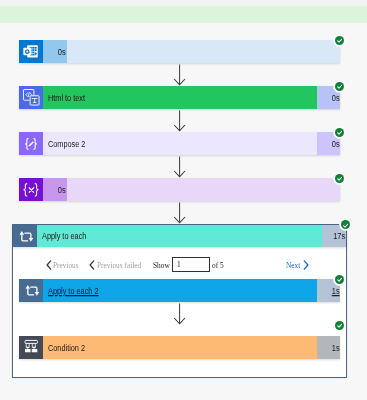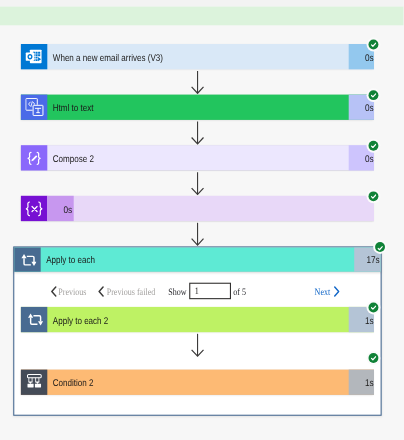--- a/index.html
+++ b/index.html
@@ -69,23 +69,20 @@
           <rect x="19.1" y="20.2" width="4.0" height="3.5" rx="0.4"></rect>
         </g>
 
         <path fill="#0078d4" d="M24.0 16.2 L29.6 20.2 L24.0 24.2 z"></path>
 
         <rect x="0.7" y="7.7" width="16.4" height="15.7" rx="1.6" fill="#ffffff"></rect>
         <path fill="#0078d4" d="M8.8 10.6 c2.7 0 4.7 2.2 4.7 5.0 s-2.0 5.0-4.7 5.0 -4.7-2.2-4.7-5.0 2.0-5.0 4.7-5.0 z
                                  m0 2.7 c-1.25 0-2.15 1.0-2.15 2.3 s0.9 2.3 2.15 2.3 2.15-1.0 2.15-2.3 -0.9-2.3-2.15-2.3 z"></path>
       </svg>
     </div>
-    <div class="ttl">
-        <span>When a new email arrives (V3)</span>
-      </div>
     <div class="dur" style="background:#93c8ee;">
         <span>0s</span>
       </div>
   </div>
   <div class="chk" style="left:334.70px;top:35.60px;">
     <svg viewBox="0 0 12 12">
         <path d="M1.6 6.3 L4.5 9.2 L10.4 2.9" stroke="#ffffff" stroke-width="2.5" fill="none" stroke-linecap="round" stroke-linejoin="round"></path>
       </svg>
   </div>
 
@@ -230,21 +227,21 @@
       </span>
     <span class="pgt pg-lbl" style="left:212.3px;">of 5</span>
     <span class="pg" style="left:286.3px;width:24px;">
       <span class="pgt pg-en" style="left:0px;">Next</span>
       <svg class="pgc" style="left:17.2px;" width="6" height="10" viewBox="0 0 6 10">
           <path d="M1.3 0.9 L4.9 5 L1.3 9.1" stroke="#1267c8" stroke-width="1.3" fill="none" stroke-linecap="round" stroke-linejoin="round"></path>
         </svg>
     </span>
   </div>
 
-  <div class="card" style="left:19px;top:279.4px;width:321px;background:#bef264;">
+  <div class="card" style="left:19px;top:279.4px;width:321px;background:#0ea5e9;text-decoration:underline;">
     <div class="ico" style="background:#486b91;">
       <svg viewBox="0 0 24 24" width="16.6" height="16.6" aria-hidden="true">
 
         <path d="M10.7 7.3 H18.5 A1.6 1.6 0 0 1 20.1 8.9 V14.6" stroke="#ffffff" stroke-width="1.9" fill="none" stroke-linecap="butt" stroke-linejoin="round"></path>
         <path d="M20.1 20.0 L23.5 14.4 H16.7 Z" fill="#ffffff"></path>
 
         <path d="M7.0 9.8 V16.9 A1.6 1.6 0 0 0 8.6 18.5 H16.0" stroke="#ffffff" stroke-width="1.9" fill="none" stroke-linecap="butt" stroke-linejoin="round"></path>
         <path d="M7.0 4.3 L10.4 9.9 H3.6 Z" fill="#ffffff"></path>
       </svg>
     </div>

